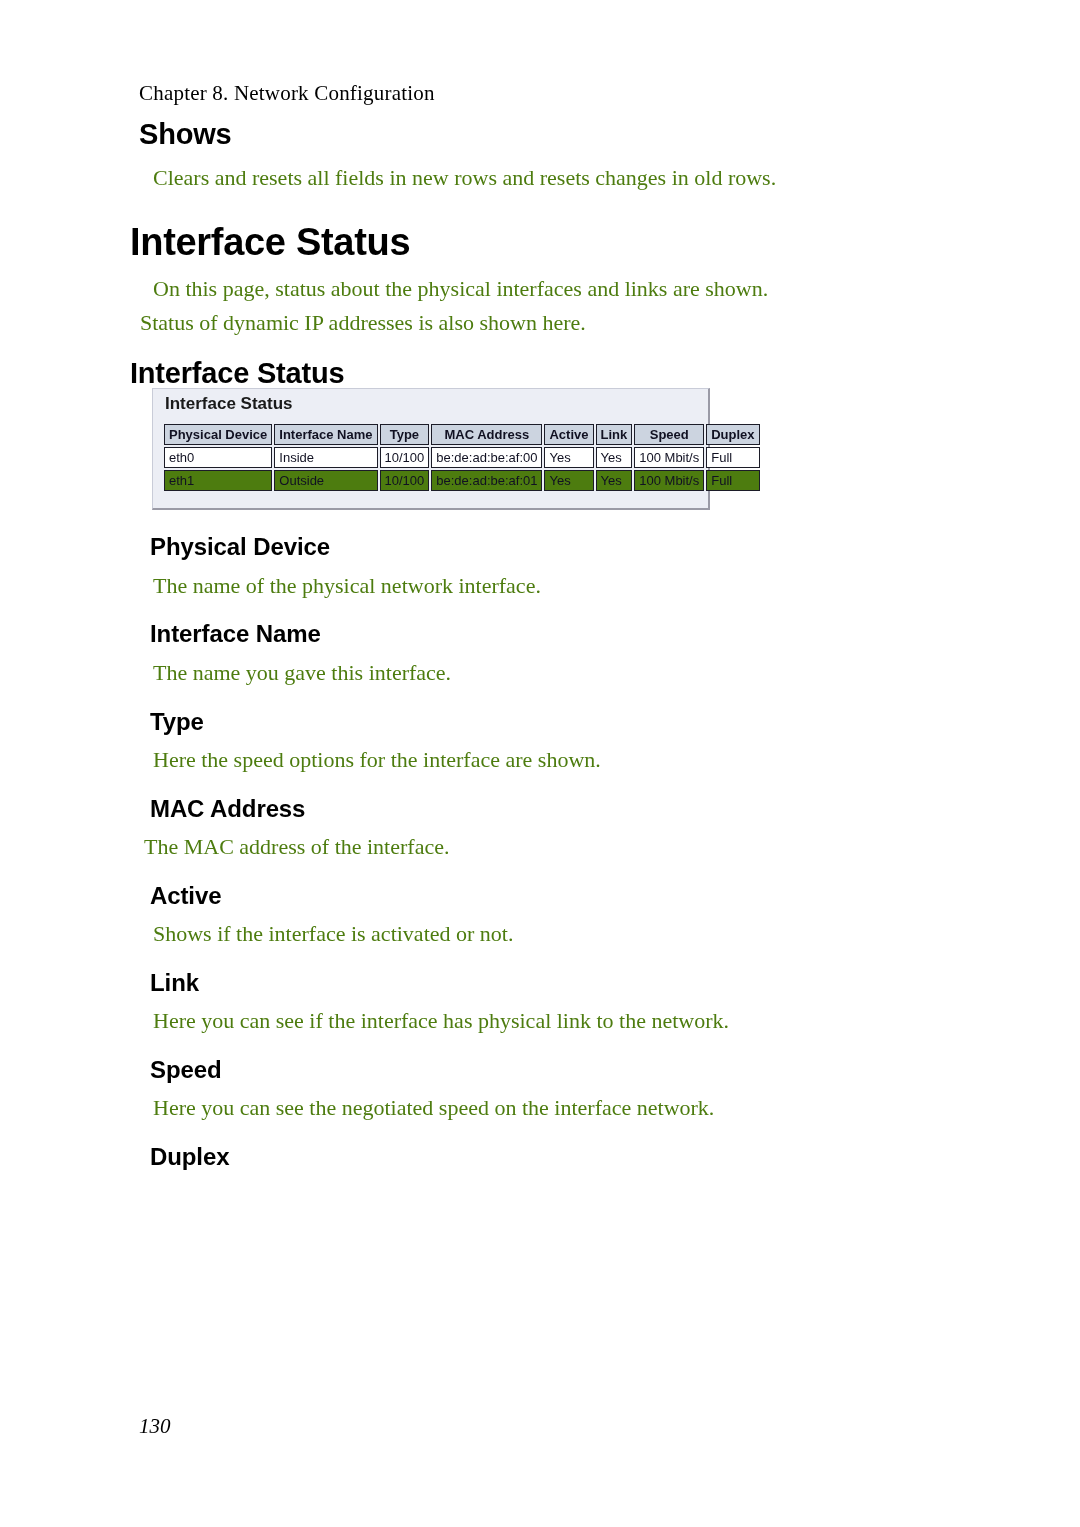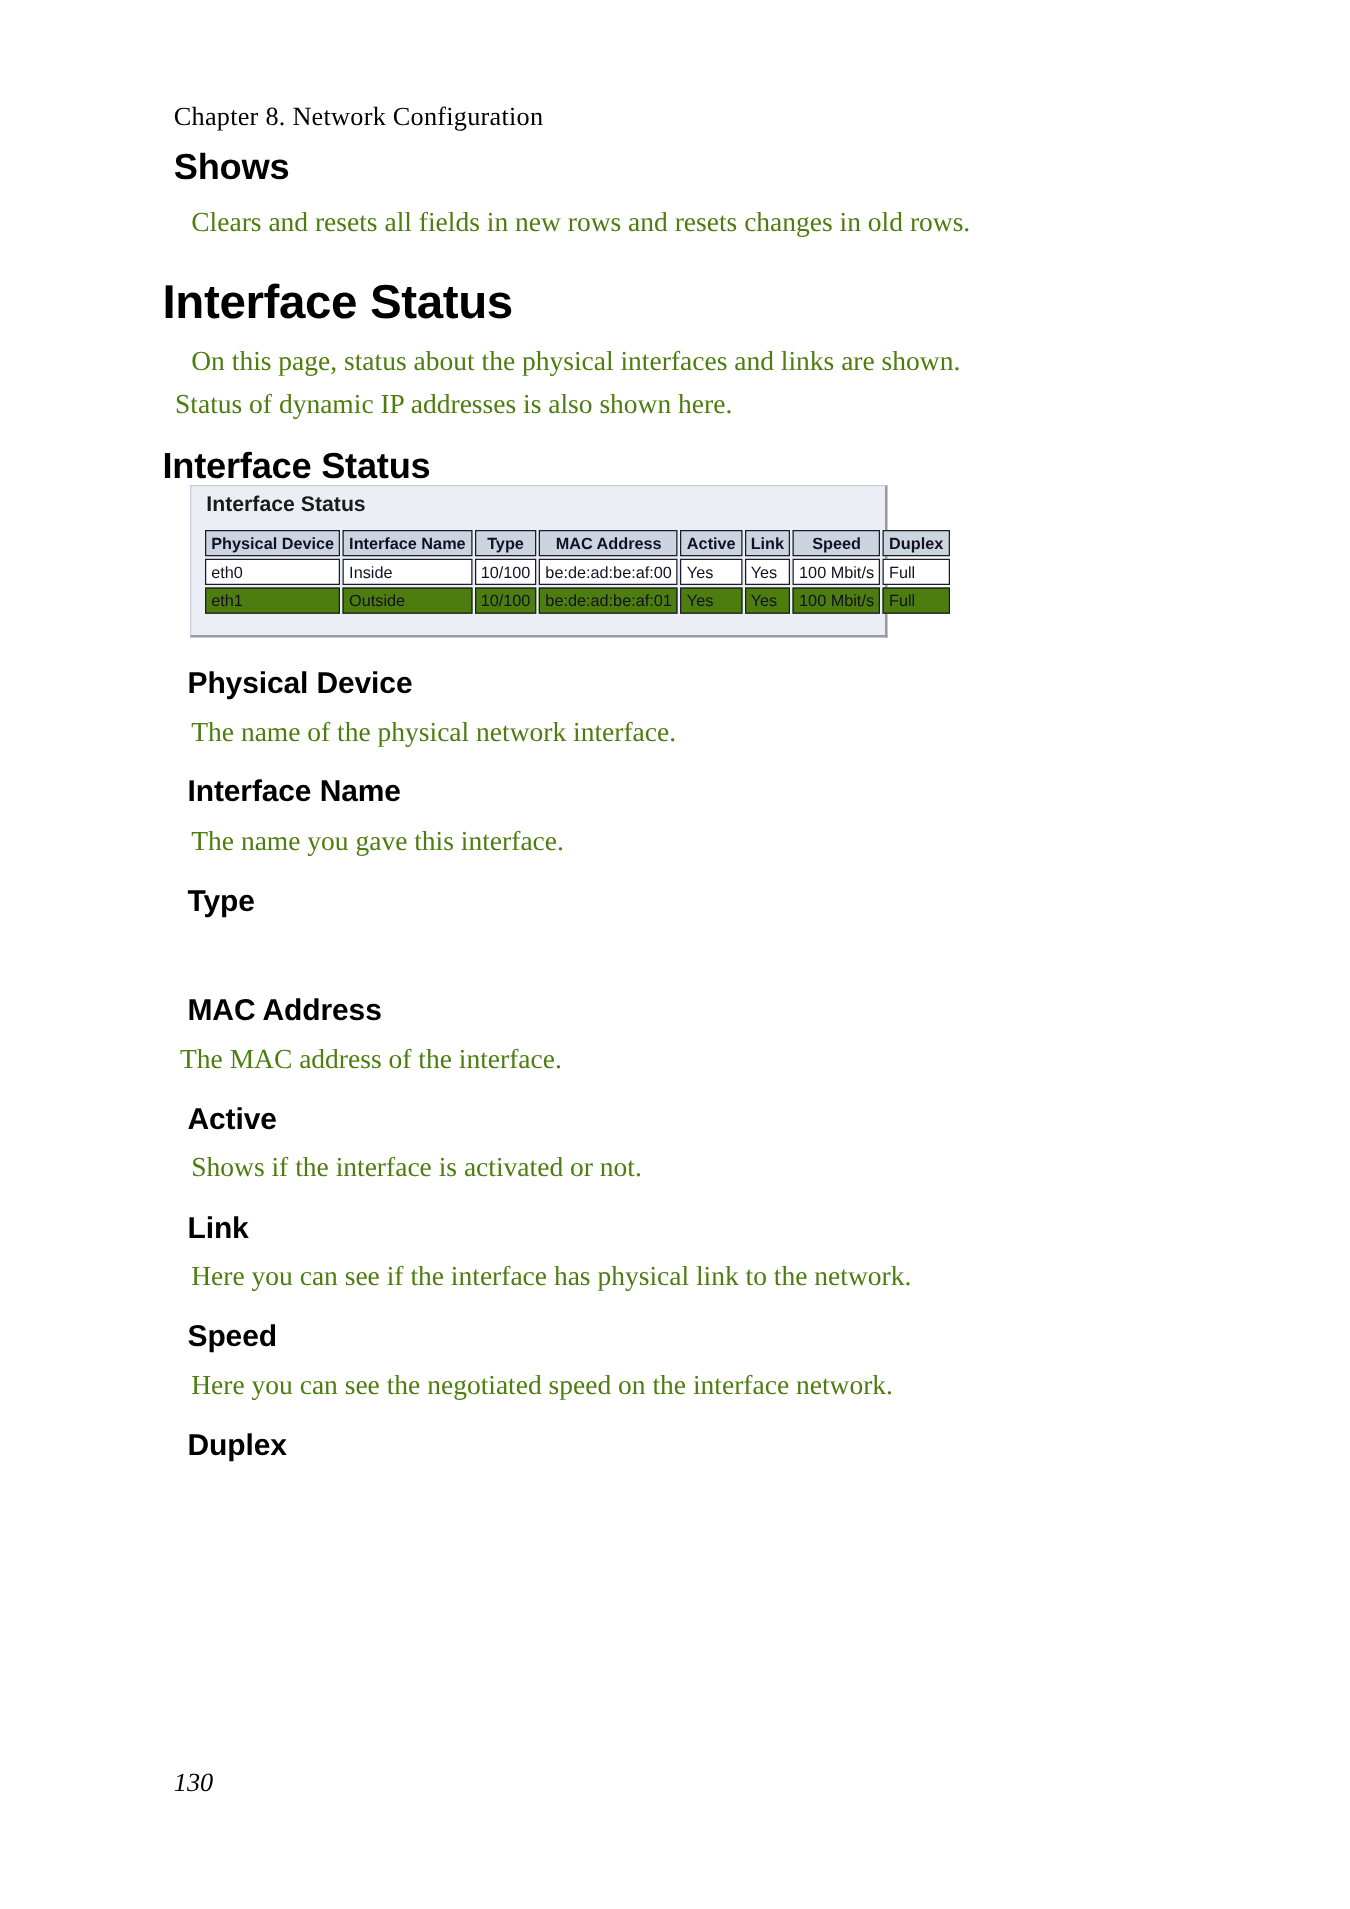--- a/index.html
+++ b/index.html
@@ -209,20 +209,21 @@
     </table>
   </div>
 
   <div class="h3" style="left:150px; top:533px;">Physical Device</div>
   <div class="para" style="left:153px; top:573px;">The name of the physical network interface.</div>
 
   <div class="h3" style="left:150px; top:620px;">Interface Name</div>
   <div class="para" style="left:153px; top:660px;">The name you gave this interface.</div>
 
   <div class="h3" style="left:150px; top:708px;">Type</div>
+  <div class="para" style="left:153px; top:747px;">Here the speed options for the interface are shown.</div>
 
   <div class="h3" style="left:150px; top:795px;">MAC Address</div>
   <div class="para" style="left:144px; top:834px;">The MAC address of the interface.</div>
 
   <div class="h3" style="left:150px; top:882px;">Active</div>
   <div class="para" style="left:153px; top:921px;">Shows if the interface is activated or not.</div>
 
   <div class="h3" style="left:150px; top:969px;">Link</div>
   <div class="para" style="left:153px; top:1008px;">Here you can see if the interface has physical link to the network.</div>
 

